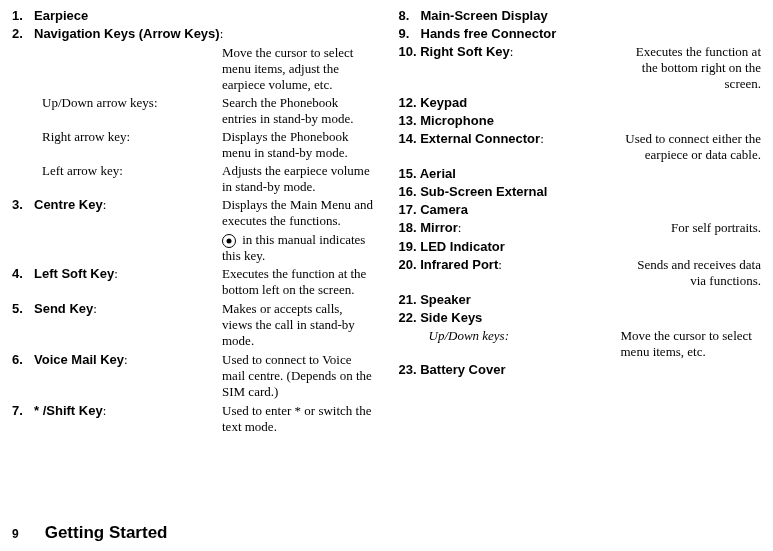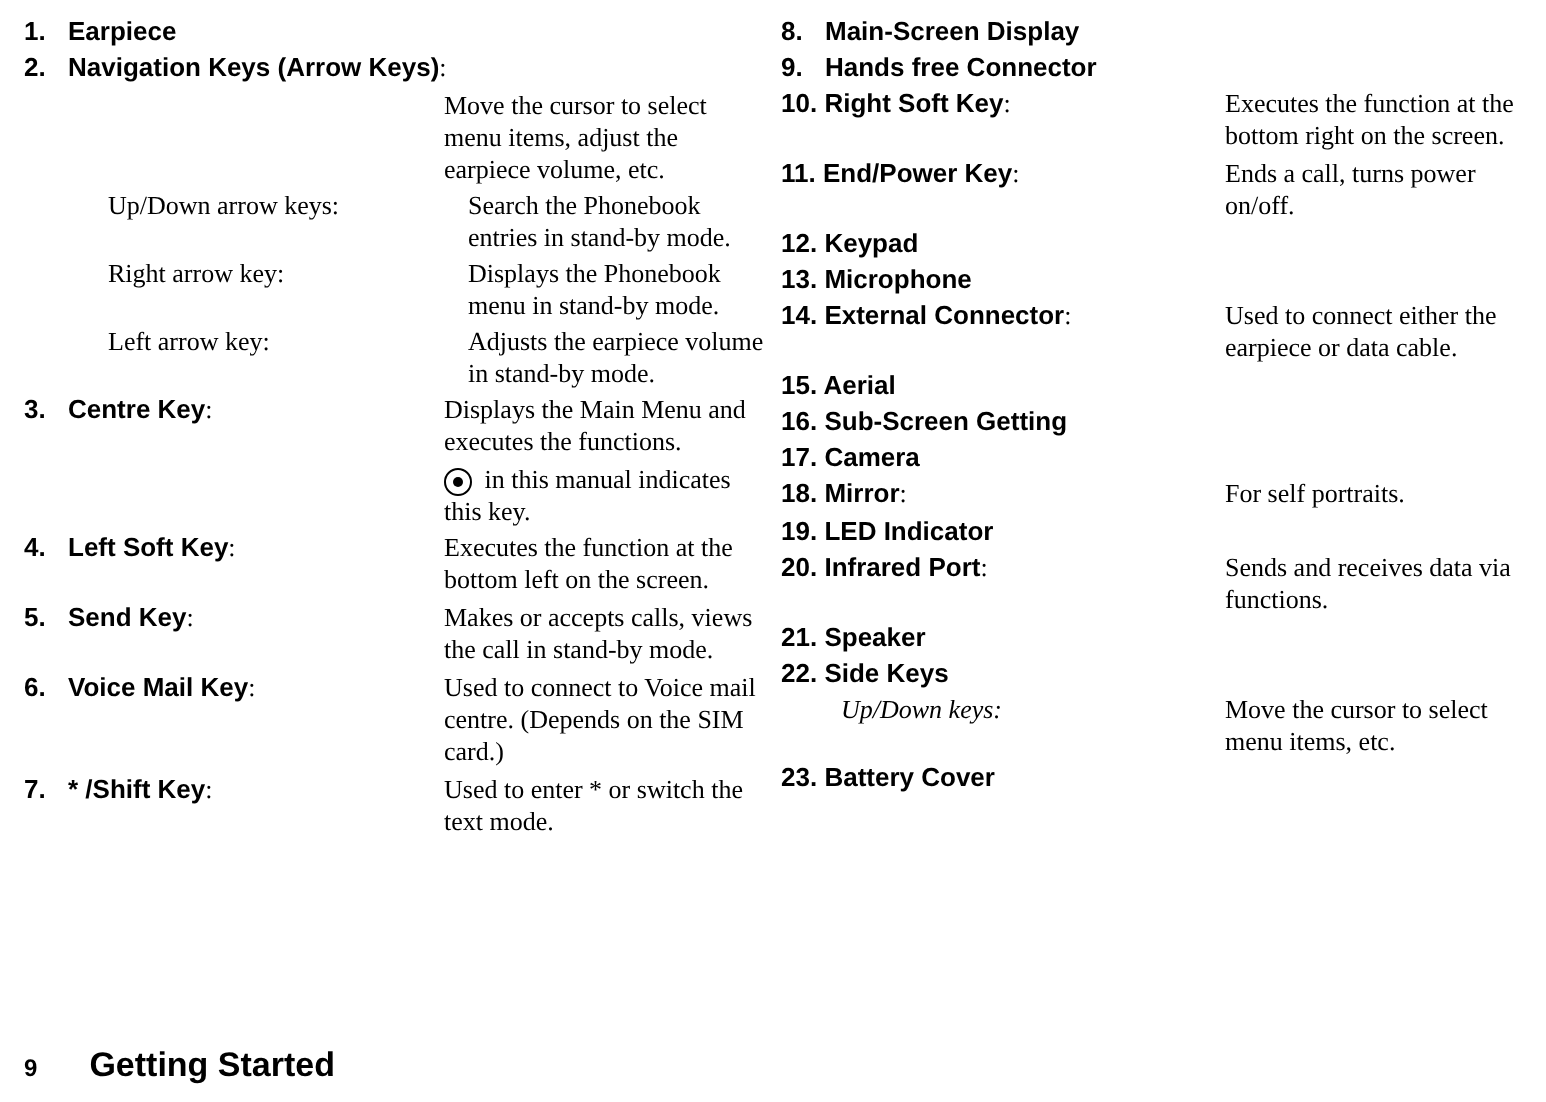--- a/index.html
+++ b/index.html
@@ -8,21 +8,21 @@
       font-size: 13px;
       width: 773px;
       height: 551px;
       color: #000;
       background: #fff;
       position: relative;
     }
     .content {
       display: flex;
       padding: 8px 12px 0 12px;
-      gap: 8px;
+      gap: 24px;
     }
     .col {
       flex: 1;
     }
     .col-left { width: 368px; }
     .col-right { width: 368px; }
     .item {
       display: flex;
       align-items: flex-start;
       margin-bottom: 2px;
@@ -41,21 +41,20 @@
     }
     .indent-sub {
       padding-left: 30px;
       display: flex;
       align-items: flex-start;
       margin-bottom: 2px;
     }
     .sub-label {
       width: 180px;
       padding-right: 6px;
-      margin-left: 12px;
     }
     .sub-desc {
       flex: 1;
     }
     .desc-only {
       margin-left: 210px;
       margin-bottom: 2px;
     }
     .footer {
       position: absolute;
@@ -92,21 +91,21 @@
       height: 5px;
       border-radius: 50%;
       background: #000;
       top: 50%;
       left: 50%;
       transform: translate(-50%, -50%);
     }
     .num-pad { display:inline-block; width: 22px; }
     .row-block { margin-bottom: 3px; }
     .r-label { width: 222px; }
-    .r-desc { flex:1; }
+    .r-desc { flex:1;text-align:right; }
     .r-sub-label { width:192px; padding-right:6px;font-style:italic; }
   </style>
 </head>
 <body>
 
 <div class="content">
 
   <div class="col col-left">
 
     <div class="row-block bold">
@@ -169,35 +168,31 @@
     </div>
     <div class="row-block bold">
       <span class="num-pad">9.</span><span>Hands free Connector</span>
     </div>
 
     <div class="item row-block">
       <div class="item-label r-label"><span class="bold"><span>10.</span> <span>Right Soft Key</span></span><span>:</span></div>
       <div class="item-desc r-desc">Executes the function at the bottom right on the screen.</div>
     </div>
 
-    <div class="item row-block">
-      <div class="item-label r-label"><span class="bold"><span>11.</span> <span>End/Power Key</span></span><span>:</span></div>
-      <div class="item-desc r-desc">Ends a call, turns power on/off.</div>
-    </div>
 
     <div class="row-block bold"><span>12.</span> <span>Keypad</span></div>
     <div class="row-block bold"><span>13.</span> <span>Microphone</span></div>
 
     <div class="item row-block">
       <div class="item-label r-label"><span class="bold"><span>14.</span> <span>External Connector</span></span><span>:</span></div>
       <div class="item-desc r-desc">Used to connect either the earpiece or data cable.</div>
     </div>
 
     <div class="row-block bold"><span>15.</span> <span>Aerial</span></div>
-    <div class="row-block bold"><span>16.</span> <span>Sub-Screen Getting</span></div>
+    <div class="row-block bold"><span>16.</span> <span>Sub-Screen External</span></div>
     <div class="row-block bold"><span>17.</span> <span>Camera</span></div>
 
     <div class="item row-block">
       <div class="item-label r-label"><span class="bold"><span>18.</span> <span>Mirror</span></span><span>:</span></div>
       <div class="item-desc r-desc">For self portraits.</div>
     </div>
 
     <div class="row-block bold"><span>19.</span> <span>LED Indicator</span></div>
 
     <div class="item row-block">

